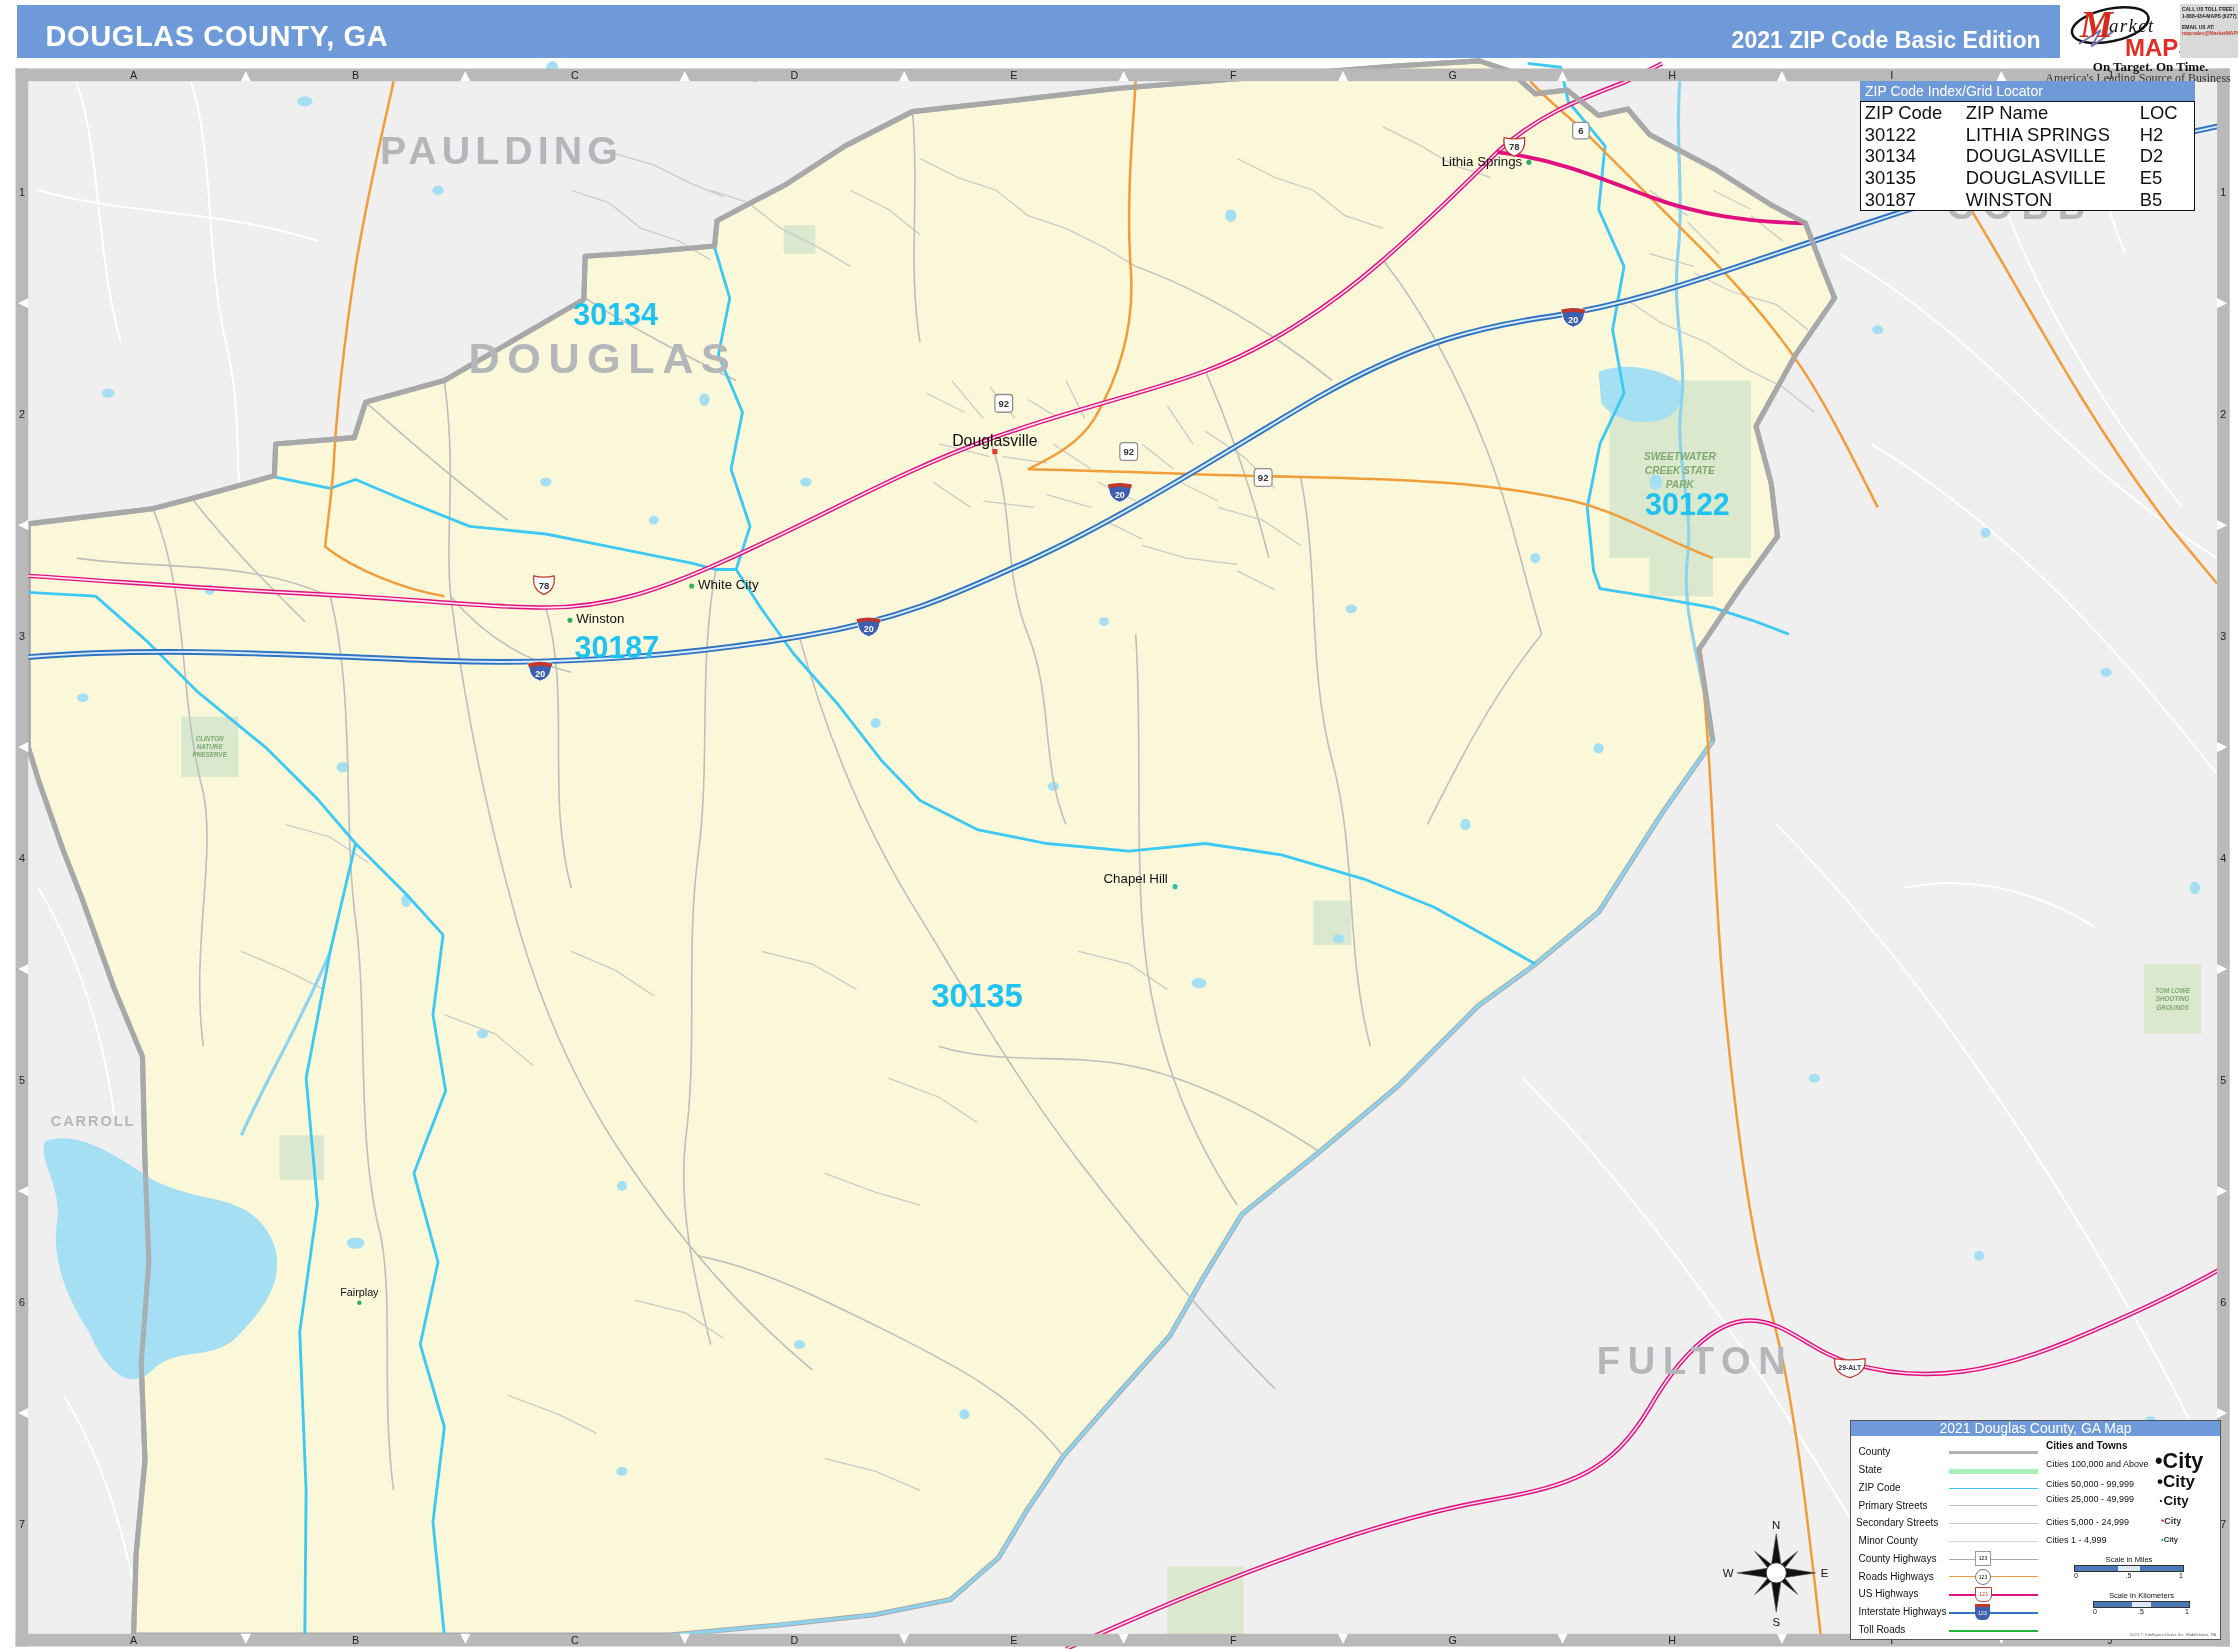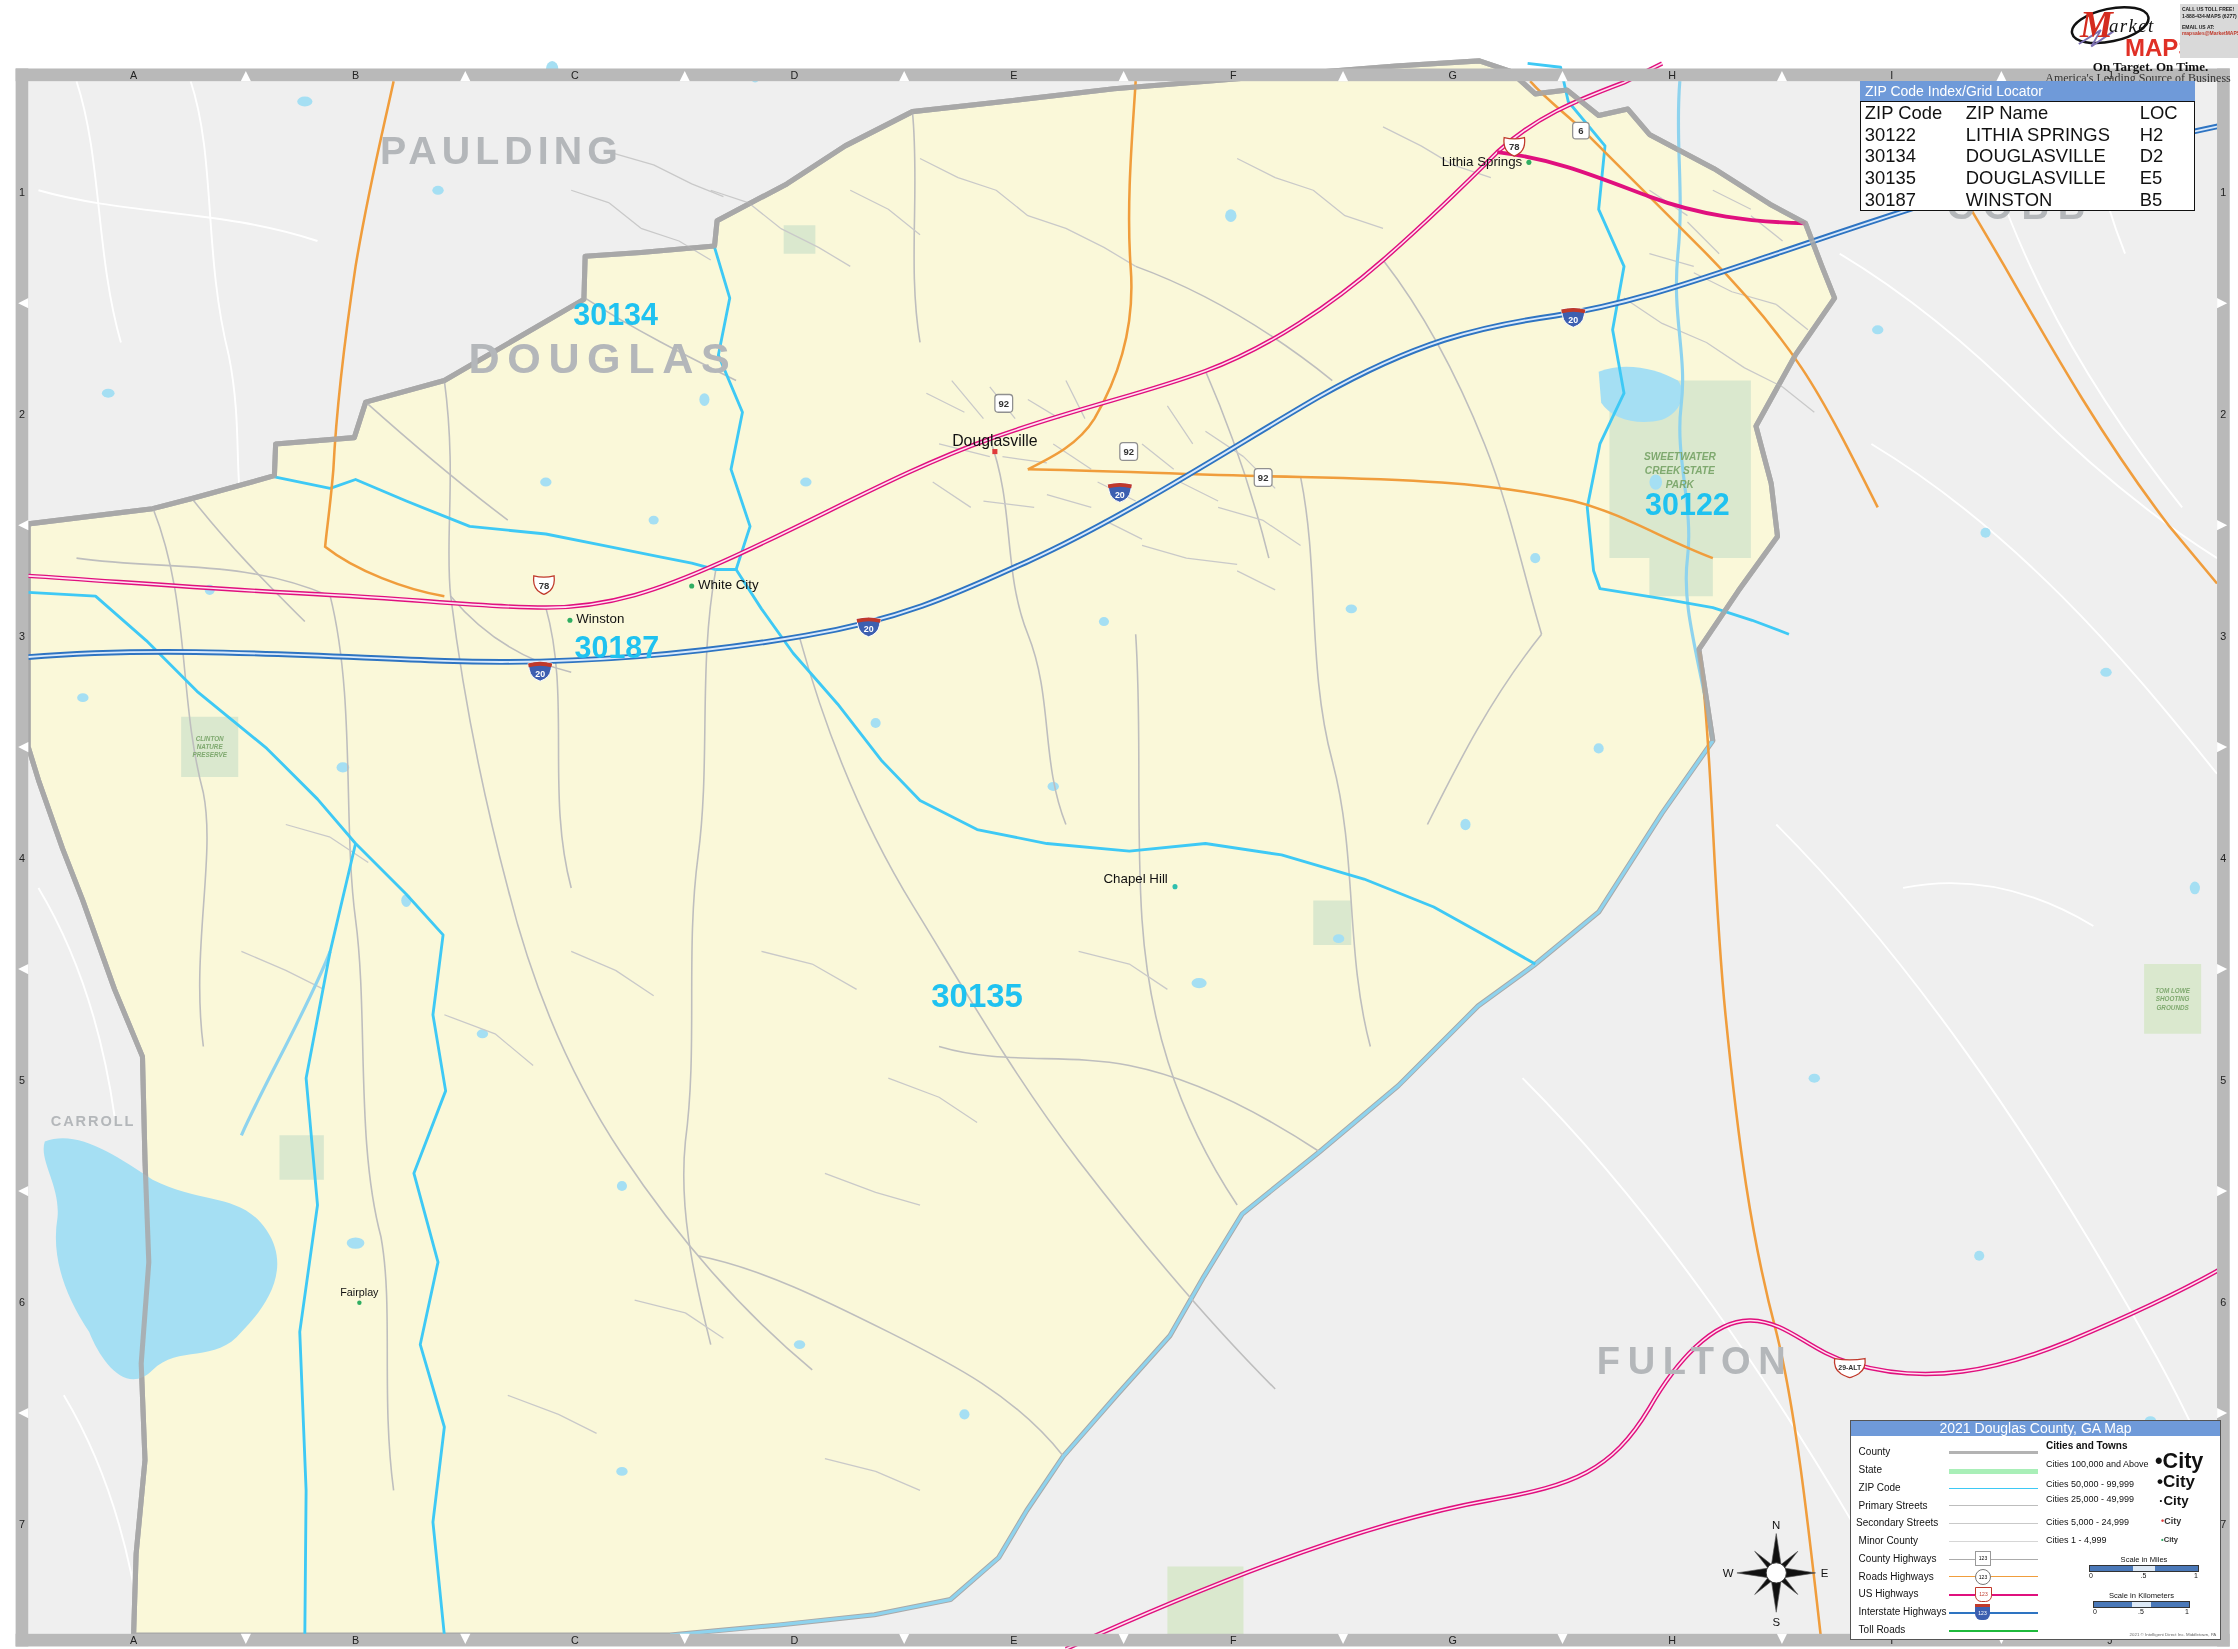--- a/index.html
+++ b/index.html
@@ -395,20 +395,24 @@
       <path d="M-34,34 L-12,6 L0,0 L-6,12 Z"></path>
     </g>
     <circle cx="0" cy="0" r="16" fill="#fff" stroke="#333" stroke-width="1.5"></circle>
     <text x="0" y="-70" text-anchor="middle" font-size="18" fill="#111">N</text>
     <text x="0" y="84" text-anchor="middle" font-size="18" fill="#111">S</text>
     <text x="-76" y="6" text-anchor="middle" font-size="18" fill="#111">W</text>
     <text x="76" y="6" text-anchor="middle" font-size="18" fill="#111">E</text>
   </g>
 </svg>
 
+<div class="hdr">
+  <div class="hdr-title">DOUGLAS COUNTY, GA</div>
+  <div class="hdr-edition">2021 ZIP Code Basic Edition</div>
+</div>
 
 <div class="logo">
   <svg class="logo-swoosh" width="101" height="44" viewBox="0 0 160 70">
     <ellipse cx="70" cy="32" rx="62" ry="26" fill="none" stroke="#111" stroke-width="4" transform="rotate(-12 70 32)"></ellipse>
     <path d="M20,62 L55,40 L40,66 L75,42" stroke="#7b6fb0" stroke-width="3" fill="none"></path>
   </svg>
   <div class="logo-m">M</div>
   <div class="logo-arket">arket</div>
   <div class="logo-maps">MAPS</div>
   <div class="logo-tag">On Target.  On Time.</div>
@@ -512,21 +516,21 @@
   <div class="csz-label" style="top:58px">Cities 50,000 - 99,999</div>
   <div class="csz-label" style="top:73px">Cities 25,000 - 49,999</div>
   <div class="csz-label" style="top:96px">Cities 5,000 - 24,999</div>
   <div class="csz-label" style="top:114px">Cities 1 - 4,999</div>
   <div class="csz-sample" style="left:304px;top:27px;font-size:21.6px">•<span>City</span></div>
   <div class="csz-sample" style="left:306px;top:51px;font-size:17px">•<span>City</span></div>
   <div class="csz-sample" style="left:308px;top:72px;font-size:13.3px">·<span>City</span></div>
   <div class="csz-sample" style="left:310px;top:95px;font-size:9px;color:#333"><span style="color:#e03a3a">•</span><span>City</span></div>
   <div class="csz-sample" style="left:310px;top:114px;font-size:7.6px;color:#333"><span style="color:#2fae62">•</span><span>City</span></div>
 
-  <div class="scale-wrap" style="left:238px;top:134px">
+  <div class="scale-wrap" style="left:223px;top:134px">
     <div class="scale-title">Scale in Miles</div>
     <div class="scale-bar">
           <div class="sb-a"></div>
           <div class="sb-b"></div>
           <div class="sb-c"></div>
         </div>
     <div class="scale-ticks">
       <span>0</span>
           <span>.5</span>
           <span>1</span>

